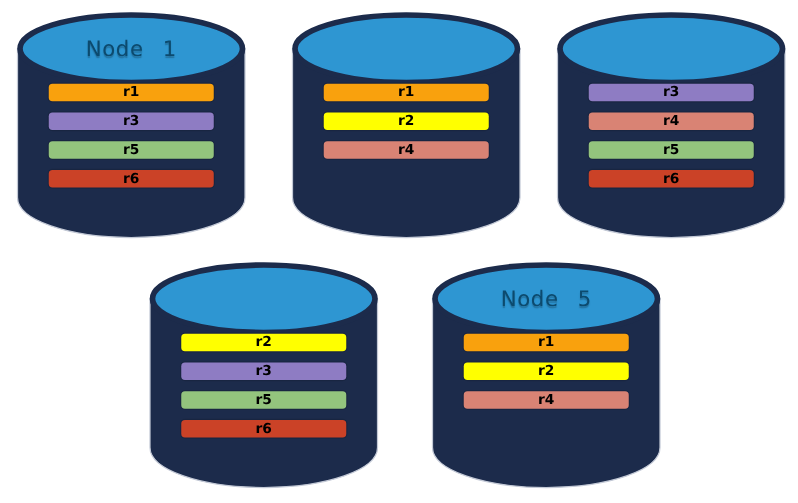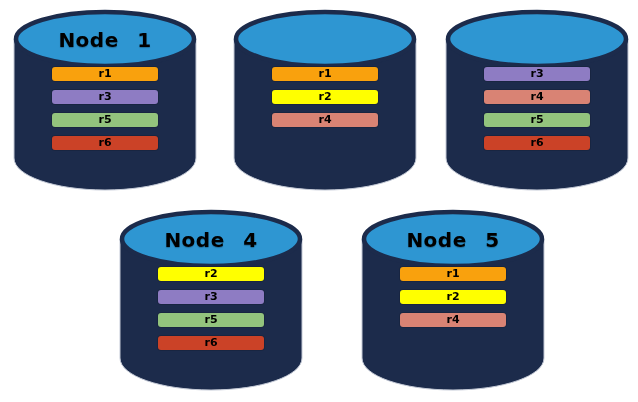--- a/index.html
+++ b/index.html
@@ -18,21 +18,21 @@
   .node {
     position: absolute;
     width: 186px;
     height: 184px;
   }
   
   .node-pos-0 { left: 12px;  top: 8px;   }
   .node-pos-1 { left: 232px; top: 8px;   }
   .node-pos-2 { left: 444px; top: 8px;   }
   .node-pos-3 { left: 118px; top: 208px; }
-  .node-pos-4 { left: 360px; top: 208px; }
+  .node-pos-4 { left: 344px; top: 208px; }
 
   .node svg {
     position: absolute;
     left: 0; top: 0;
     width: 186px;
     height: 184px;
     display: block;
   }
   .cyl-body {
     fill: var(--cyl-body, #1C2B4B);
@@ -44,38 +44,38 @@
     stroke: var(--cyl-body, #1C2B4B);
     stroke-width: 4.5;
   }
   .node-title {
     position: absolute;
     left: 0; right: 0;
     top: 18px;
     height: 28px;
     line-height: 28px;
     text-align: center;
-    color: #000000;
-    font-size: 20px;
-    font-weight: bold;
+    color: #0c4a6e;
+    font-size: 17px;
+    font-weight: normal;
     word-spacing: 0.55em;
     letter-spacing: 0.5px;
     text-shadow: 0 1px 1px rgba(0,0,0,0.25);
   }
   .replica-list {
     position: absolute;
     left: 0; right: 0;
     top: 59px;
     display: flex;
     flex-direction: column;
     align-items: center;
     gap: 9px;
   }
   .bar {
-    width: 106px;
+    width: 132px;
     height: 14px;
     border-radius: 3px;
     display: flex;
     align-items: center;
     justify-content: center;
     color: #000000;
     font-size: 11px;
     font-weight: bold;
     line-height: 14px;
     box-shadow: 0 0 0 1px rgba(0,0,0,0.12);
@@ -119,21 +119,20 @@
         <div class="bar" style="background: rgb(217, 131, 116);">r4</div>
         <div class="bar" style="background: rgb(147, 196, 125);">r5</div>
         <div class="bar" style="background: rgb(203, 66, 39);">r6</div>
       </div>
   </div>
     <div class="node node-pos-3">
     <svg viewBox="0 0 186 184" aria-hidden="true">
       <path class="cyl-body" d="M2 31 L2 150 C2 168 43 182 93 182 C143 182 184 168 184 150 L184 31 Z"></path>
       <ellipse class="cyl-top" cx="93" cy="31" rx="89" ry="27"></ellipse>
     </svg>
-    <div class="node-title">Node 4</div>
     <div class="replica-list">
         <div class="bar" style="background: rgb(255, 255, 0);">r2</div>
         <div class="bar" style="background: rgb(142, 124, 195);">r3</div>
         <div class="bar" style="background: rgb(147, 196, 125);">r5</div>
         <div class="bar" style="background: rgb(203, 66, 39);">r6</div>
       </div>
   </div>
     <div class="node node-pos-4">
     <svg viewBox="0 0 186 184" aria-hidden="true">
       <path class="cyl-body" d="M2 31 L2 150 C2 168 43 182 93 182 C143 182 184 168 184 150 L184 31 Z"></path>

